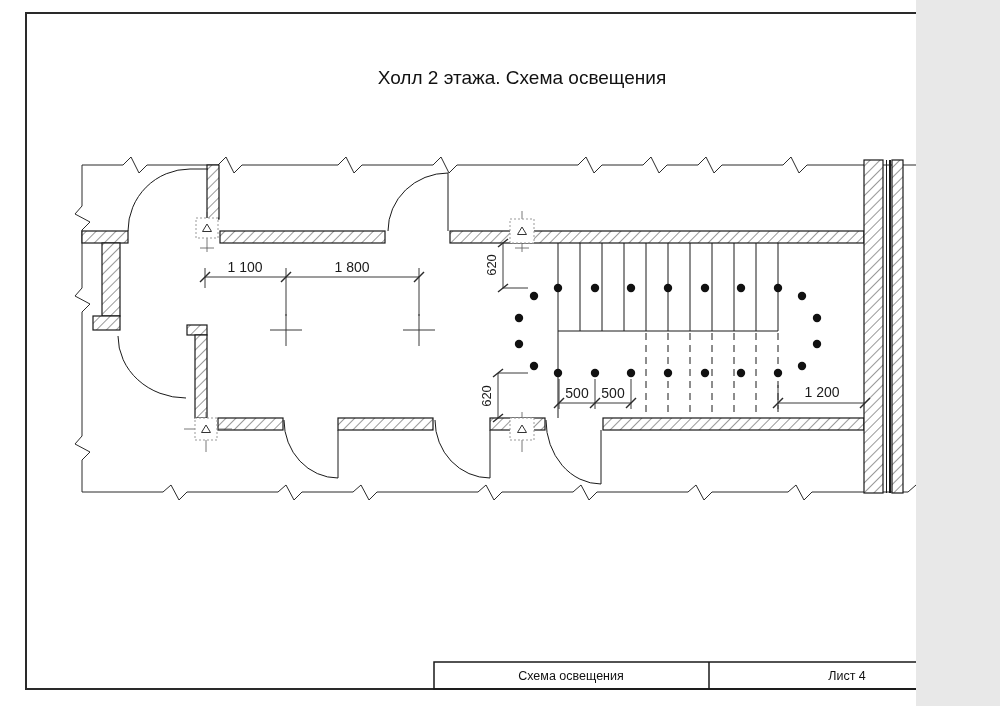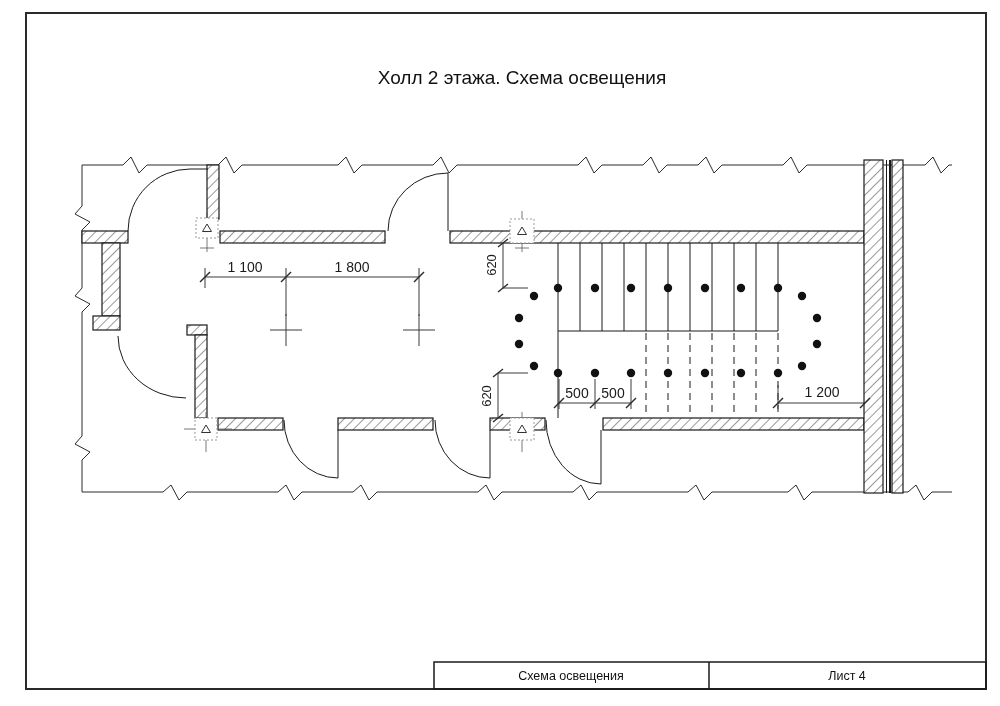--- a/index.html
+++ b/index.html
@@ -1,17 +1,17 @@
 <!DOCTYPE html>
 <html><head>
 <meta charset="utf-8">
 <style>
   html,body{margin:0;padding:0;background:#e8e8e8;}
   .sheet{
-    position:relative;width:1000px;height:706px;background:#ffffff;
+    position:relative;width:916px;height:706px;background:#ffffff;
     font-family:"Liberation Sans",sans-serif;overflow:hidden;
   }
   svg{position:absolute;left:0;top:0;}
   text{fill:#111;}
   .t-main{font-size:19px;}
   .t-dim{font-size:14px;fill:#1a1a1a;}
   .t-dim-sm{font-size:13px;fill:#1a1a1a;}
   .t-block{font-size:12.5px;}
   .wall{fill:url(#hatch);stroke:#1a1a1a;stroke-width:1.2;}
   .thin{stroke:#1a1a1a;stroke-width:1;fill:none;}

